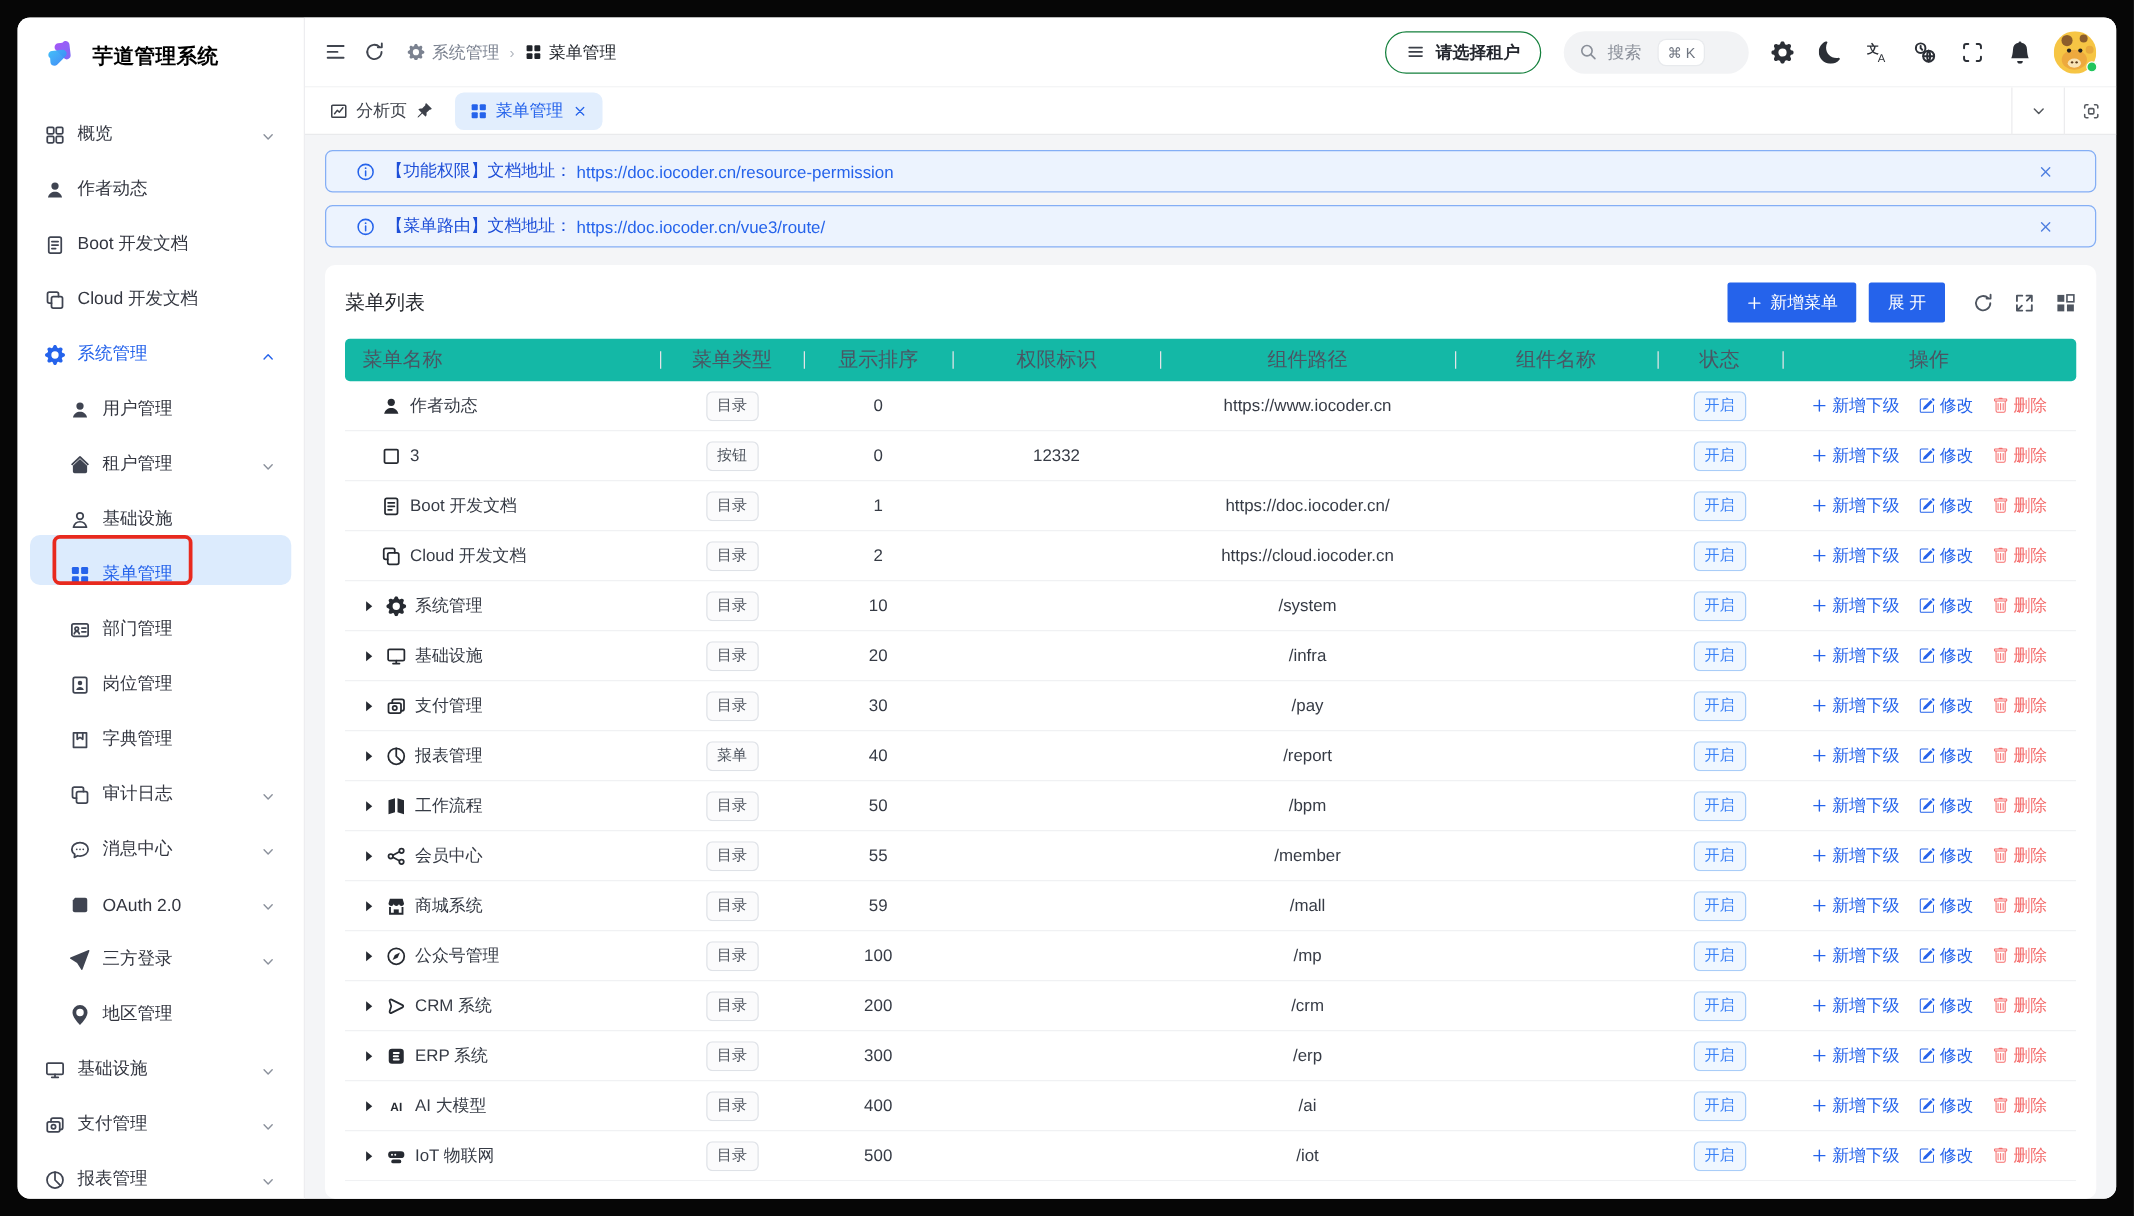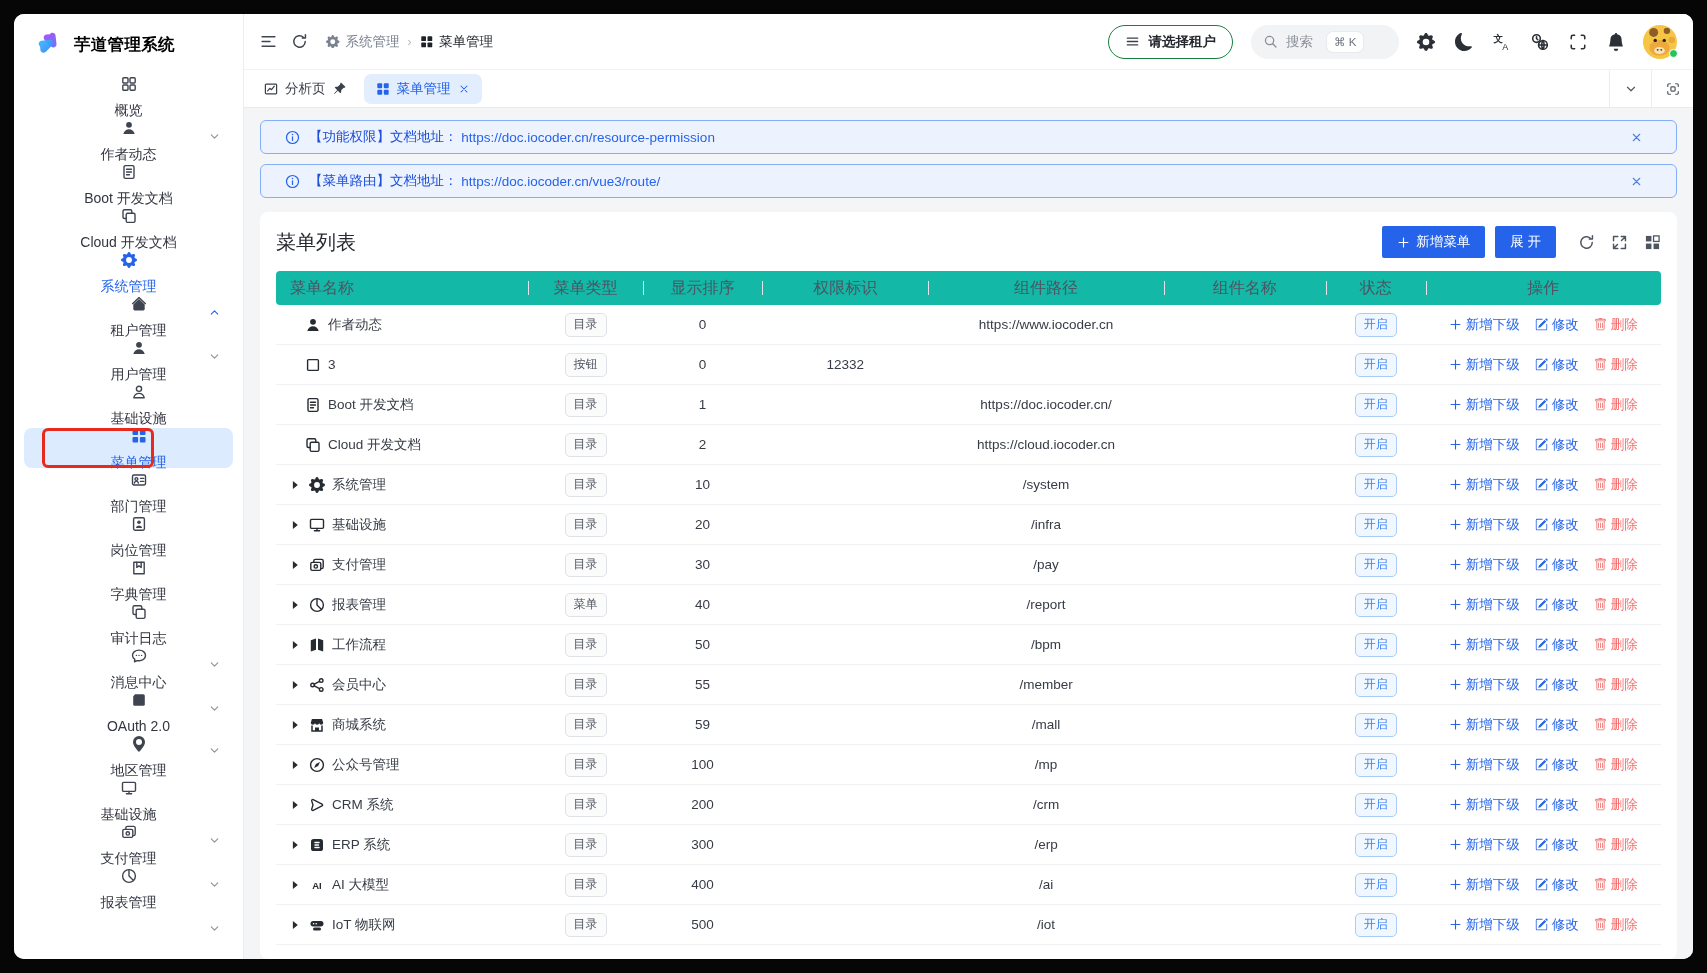--- a/index.html
+++ b/index.html
@@ -7,21 +7,21 @@
   .window { position:relative; width:1679px; height:945px; margin:14px; background:#fff; border-radius:10px; overflow:hidden; display:flex; }
   .icn { display:inline-flex; align-items:center; justify-content:center; }
   .icn svg { width:1em; height:1em; display:block; }
 
   
   .sidebar { width:230px; flex:0 0 230px; background:#fff; border-right:1px solid #ededf0; overflow:hidden; }
   .logo-row { display:flex; align-items:center; gap:10px; padding:16px 18px 8px 20px; }
   .logo-row .icn { font-size:30px; }
   .logo-title { font-size:16.5px; font-weight:700; color:#000000; letter-spacing:.3px; }
   nav { margin-top:8px; }
-  .side-item { position:relative; height:40px; margin:4px 10px; border-radius:8px; display:flex; align-items:center; gap:10px; padding:0 12px; font-size:14px; color:#333640; cursor:pointer;flex-direction:column; }
+  .side-item { position:relative; height:40px; margin:4px 10px; border-radius:8px; display:flex; align-items:flex-end; gap:10px; padding:0 12px; font-size:14px; color:#333640; cursor:pointer; }
   .side-item .icn { font-size:16px; color:#3f4451; }
   .side-item.child { padding-left:32px; }
   .side-item .chev { margin-left:auto; font-size:13px; color:#8b919c; }
   .side-item.blue { color:#2563eb; }
   .side-item.blue .icn, .side-item.blue .chev { color:#2563eb; }
   .side-item.active { background:#dcebfd; color:#2563eb; }
   .side-item.active .icn { color:#2563eb; }
   .annotate { position:absolute; left:18px; top:0; width:112px; height:40px; border:3px solid #e8291e; border-radius:6px; pointer-events:none; }
 
   
@@ -59,21 +59,21 @@
   
   .content { flex:1; padding:12px 16px 0; display:flex; flex-direction:column; min-height:0; }
   .alert { display:flex; align-items:center; height:34px; padding:0 24px; background:#ecf3fe; border:1px solid #84aef5; border-radius:6px; margin-bottom:10px; font-size:13.5px; }
   .alert .icn { font-size:15px; color:#2563eb; margin-right:9px; }
   .alert .lbl { color:#1d4ed8; }
   .alert a.lnk { color:#2563eb; text-decoration:none; cursor:pointer; }
   .alert .x { margin-left:auto; font-size:13px; color:#4f7fe0; cursor:pointer; }
 
   .card { flex:1; background:#fff; border-radius:8px; margin-top:4px; padding:14px 16px 0; display:flex; flex-direction:column; min-height:0; overflow:hidden; }
   .card-head { display:flex; align-items:center; margin-bottom:13px; }
-  .card-title { font-size:20px; color:#26292f; }
+  .card-title { font-size:16px; color:#26292f; }
   .card-head .right { margin-left:auto; display:flex; align-items:center; gap:10px; }
   .btn { display:flex; align-items:center; gap:6px; height:32px; padding:0 15px; border:none; border-radius:2px; background:#2563eb; color:#fff; font-size:13.5px; cursor:pointer; font-family:inherit; }
   .btn .icn { font-size:13px; }
   .tools { display:flex; align-items:center; gap:16px; margin-left:12px; }
   .tools .icn { font-size:17px; color:#4e5560; cursor:pointer; }
 
   .trow { display:grid; grid-template-columns:18.2% 8.3% 8.6% 12% 17% 11.7% 7.2% 17%; align-items:center; }
   .thead { background:#14b8a6; border-radius:4px; height:34px; font-size:16px; color:#4b5563; }
   .th { position:relative; text-align:center; }
   .th:first-child { text-align:left; padding-left:14px; }
@@ -175,40 +175,40 @@
     <span class="icn chev">
             <svg viewBox="0 0 16 16" fill="none" stroke="currentColor" stroke-width="1.4" stroke-linecap="round" stroke-linejoin="round">
               <path d="m4 10 4-4 4 4"></path>
             </svg>
           </span>
 
   </div>
         <div class="side-item child  ">
     <span class="icn ">
             <svg viewBox="0 0 16 16" fill="currentColor" stroke="none">
+              <circle cx="8" cy="4.8" r="2.9"></circle>
+              <path d="M2.3 14c.7-3.1 3.1-4.7 5.7-4.7s5 1.6 5.7 4.7z"></path>
+            </svg>
+          </span>
+    <span>用户管理</span>
+
+  </div>
+        <div class="side-item child  ">
+    <span class="icn ">
+            <svg viewBox="0 0 16 16" fill="currentColor" stroke="none">
               <path d="m8 3.1 5.7 5.4v4.6a1.4 1.4 0 0 1-1.4 1.4H3.7a1.4 1.4 0 0 1-1.4-1.4V8.5z"></path>
               <path d="M7.3 1.2a1 1 0 0 1 1.4 0l6.5 6.2-1 1L8 2.6 1.8 8.4l-1-1z"></path>
             </svg>
           </span>
     <span>租户管理</span>
     <span class="icn chev">
             <svg viewBox="0 0 16 16" fill="none" stroke="currentColor" stroke-width="1.4" stroke-linecap="round" stroke-linejoin="round">
               <path d="m4 6 4 4 4-4"></path>
             </svg>
           </span>
-
-  </div>
-        <div class="side-item child  ">
-    <span class="icn ">
-            <svg viewBox="0 0 16 16" fill="currentColor" stroke="none">
-              <circle cx="8" cy="4.8" r="2.9"></circle>
-              <path d="M2.3 14c.7-3.1 3.1-4.7 5.7-4.7s5 1.6 5.7 4.7z"></path>
-            </svg>
-          </span>
-    <span>用户管理</span>
 
   </div>
         <div class="side-item child  ">
     <span class="icn ">
             <svg viewBox="0 0 16 16" fill="none" stroke="currentColor" stroke-width="1.4" stroke-linecap="round" stroke-linejoin="round">
               <circle cx="8" cy="4.8" r="2.6"></circle>
               <path d="M2.8 13.7c.7-2.9 2.9-4.3 5.2-4.3s4.5 1.4 5.2 4.3z"></path>
             </svg>
           </span>
     <span>基础设施</span>
@@ -291,20 +291,34 @@
           </span>
 
   </div>
         <div class="side-item child  ">
     <span class="icn ">
             <svg viewBox="0 0 16 16" fill="currentColor" stroke="none">
               <path d="M4 2.2h8.2A1.6 1.6 0 0 1 13.8 3.8v8.4a1.6 1.6 0 0 1-1.6 1.6H3.8a1.6 1.6 0 0 1-1.6-1.6V4.4z"></path>
             </svg>
           </span>
     <span>OAuth 2.0</span>
+    <span class="icn chev">
+            <svg viewBox="0 0 16 16" fill="none" stroke="currentColor" stroke-width="1.4" stroke-linecap="round" stroke-linejoin="round">
+              <path d="m4 6 4 4 4-4"></path>
+            </svg>
+          </span>
+
+  </div>
+        <div class="side-item child  ">
+    <span class="icn ">
+            <svg viewBox="0 0 16 16" fill="currentColor" stroke="none">
+              <path d="M15.5.7a.5.5 0 0 0-.66-.66L.77 5.85l-.45.18a.5.5 0 0 0-.08.89l.41.26 5 3.18 3.18 5 .26.41a.5.5 0 0 0 .89-.08z"></path>
+            </svg>
+          </span>
+    <span>三方登录</span>
     <span class="icn chev">
             <svg viewBox="0 0 16 16" fill="none" stroke="currentColor" stroke-width="1.4" stroke-linecap="round" stroke-linejoin="round">
               <path d="m4 6 4 4 4-4"></path>
             </svg>
           </span>
 
   </div>
         <div class="side-item child  ">
     <span class="icn ">
             <svg viewBox="0 0 16 16" fill="currentColor" stroke="none">

